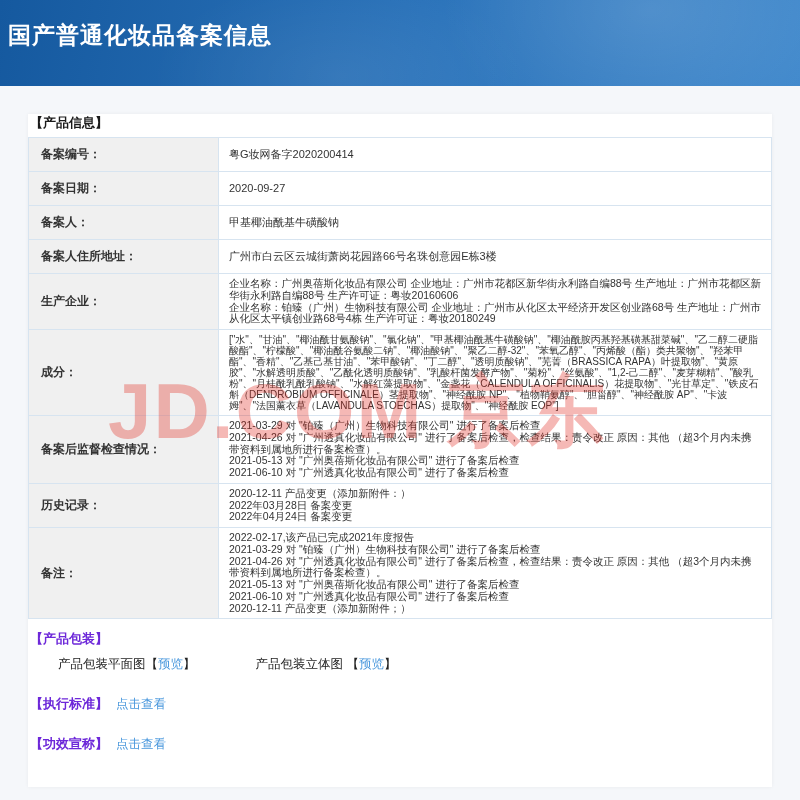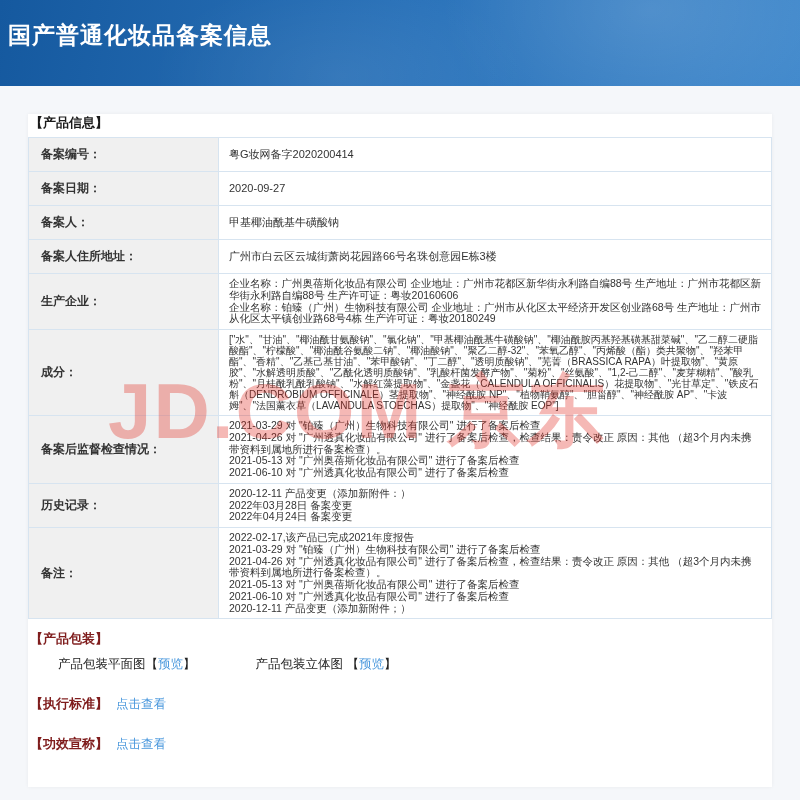--- a/index.html
+++ b/index.html
@@ -29,21 +29,21 @@
 
   table.info { width:100%; border-collapse:collapse; border:1px solid #b9d2e8; table-layout:fixed; }
   table.info th { width:190px; background:#f0f0f0; font-size:12px; font-weight:bold; color:#333;
                   text-align:left; vertical-align:middle; padding:8px 12px; border:1px solid #d7e4f0; }
   table.info td { font-size:11px; color:#333; padding:8px 10px; border:1px solid #d7e4f0; vertical-align:middle;
                   white-space:pre-wrap; word-break:break-all; line-height:1.25; background:#fff; }
   table.info tr.tight td { font-size:10.5px; line-height:1.12; padding:4px 10px; }
   table.info tr.ing td { font-size:10px; line-height:1.1; }
 
   .pack { padding:10px 2px 2px; }
-  .sec-label { font-size:13px; font-weight:bold; color:#7f1d1d; display:inline-block; }
+  .sec-label { font-size:13px; font-weight:bold; color:#6d28d9; display:inline-block; }
   .pack-links { margin:8px 0 10px 28px; font-size:12.5px; color:#222; }
   .pack-links .gap { display:inline-block; width:60px; }
   a.lnk { color:#4a98dd; text-decoration:none; cursor:pointer; font-size:12.5px; }
   .std-row { margin:22px 0; font-size:13px; }
   .std-row a.lnk { margin-left:8px; }
 
   .watermark { position:absolute; left:108px; top:360px; font-size:78px; font-weight:800; letter-spacing:2px;
                color:#e1251b; opacity:0.32; white-space:nowrap; pointer-events:none; z-index:10; }
 </style>
 </head>

